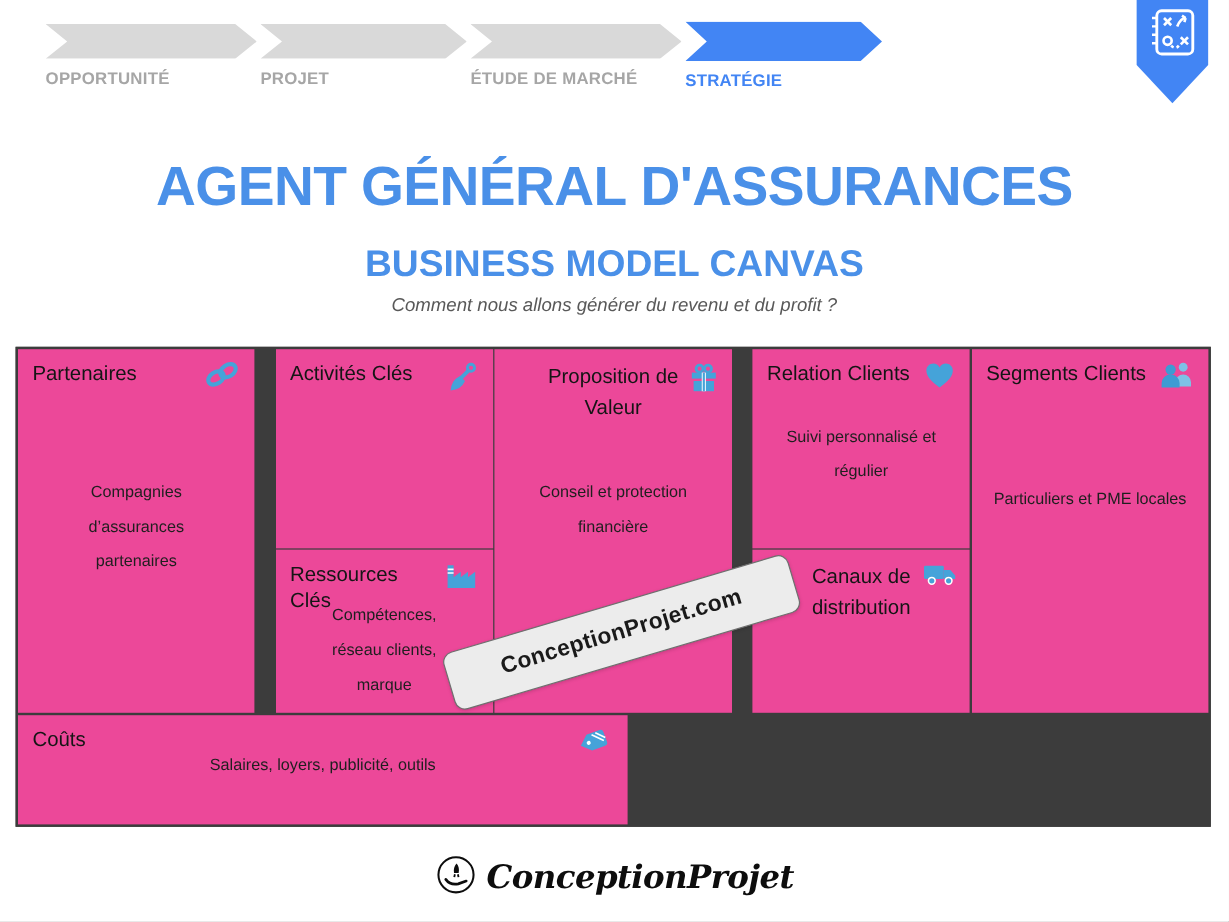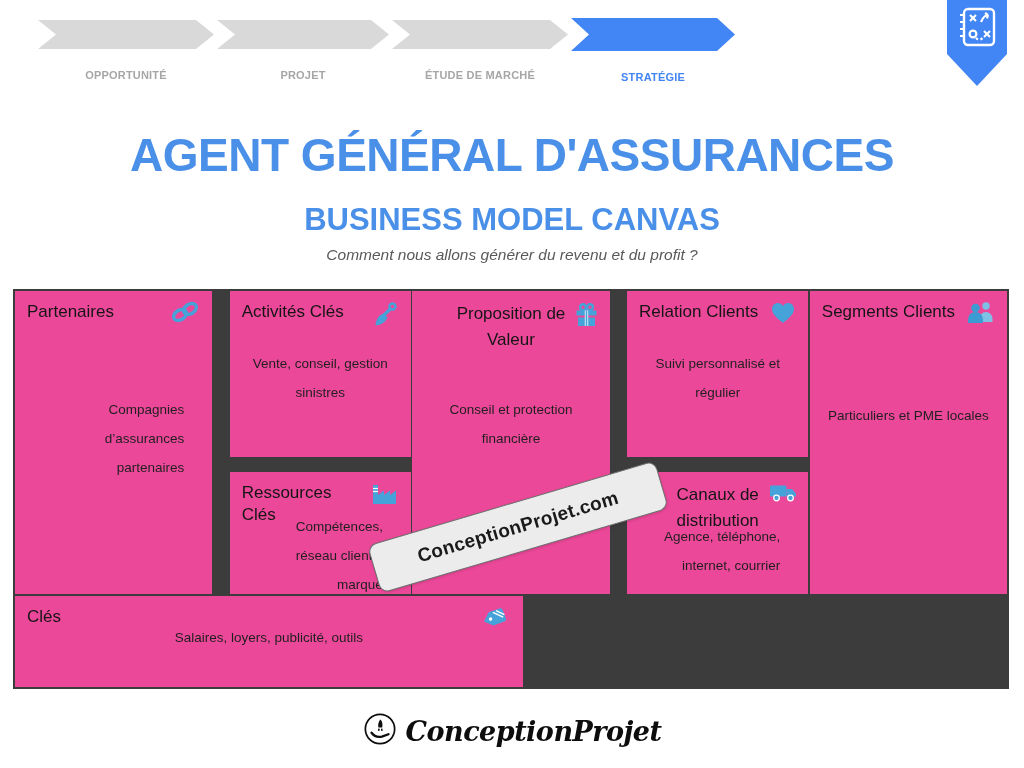--- a/index.html
+++ b/index.html
@@ -7,39 +7,39 @@
   body { font-family:"Liberation Sans", sans-serif; }
   #stage { position:relative; width:1024px; height:768px; background:#fff; margin:0 auto; overflow:hidden; }
 
   
   .nav { position:absolute; left:38px; top:20px; width:892px; display:flex; }
   .step { display:flex; flex-direction:column; align-items:stretch; margin-right:3px; }
   .step-1{width:176px}.step-2{width:172px}.step-3{width:176px}.step-4{width:164px}.step-5{width:201px}
   .chev { height:29px; background:#d9d9d9;
     clip-path:polygon(0% 0%, calc(100% - 18px) 0%, 100% 50%, calc(100% - 18px) 100%, 0% 100%, 18px 50%); }
   .step.active .chev { background:#4285f4; height:33px; margin-top:-2px; }
-  .step-label { margin-top:20px; text-align:center; font-size:11px; font-weight:bold;
+  .step-label { margin-top:8px; font-size:14px; font-weight:bold;
     color:#a6a6a6; letter-spacing:.2px; white-space:nowrap; }
   .step.active .step-label { color:#4285f4; }
 
   .bookmark { position:absolute; left:947px; top:0; width:60px; height:88px; }
 
   
   .h1 { position:absolute; left:0; top:128px; width:100%; text-align:center;
     font-size:46px; font-weight:bold; color:#4a90e8; letter-spacing:-.5px; }
   .h2 { position:absolute; left:0; top:202px; width:100%; text-align:center;
     font-size:31px; font-weight:bold; color:#4a90e8; }
   .tagline { position:absolute; left:0; top:246px; width:100%; text-align:center;
     font-size:15.5px; font-style:italic; color:#595959; }
 
   
   .canvas { position:absolute; left:13px; top:289px; width:996px; height:400px;
     border:2px solid #3c3c3c; background:#3c3c3c; display:flex; flex-direction:column; gap:1.5px; }
   .row-top { display:grid; grid-template-columns:repeat(5,1fr); gap:1.5px; height:303px; }
-  .col-split { display:grid; grid-template-rows:166px 1fr; gap:15px;padding-left:16px; }
+  .col-split { display:grid; grid-template-rows:166px 1fr; gap:1px;padding-left:16px; }
   .row-bottom { display:grid; grid-template-columns:51.2% 1fr; gap:1.5px; flex:1; }
   .cell { background:#ec4899; position:relative; }
   .cell-head { display:flex; justify-content:space-between; align-items:flex-start; padding:10px 12px 0 12px; }
   .cell-title { font-size:17px; color:#151515; line-height:1.3; }
   .cell-icon { flex:0 0 auto; margin-left:6px; }
   .cell-head.centered { justify-content:center; }
   .cell-head.centered .cell-title { text-align:center; line-height:1.5; }
   .cell-head.centered .cell-icon { position:absolute; right:10px; top:10px; }
   .head-narrow-110 .cell-title { max-width:118px; }
   .head-narrow-130 .cell-title { max-width:136px; }
@@ -47,21 +47,21 @@
     font-size:13.5px; color:#1f1f1f; line-height:2.15; }
   .b-partners  { top:104px; }
   .b-activities{ top:58px;  }
   .b-resources { top:40px;  }
   .b-value     { top:104px; }
   .b-relations { top:58px;  }
   .b-channels  { top:50px;  }
   .b-segments  { top:110px; }
   .b-costs     { top:27px;  }
   .b-revenues  { top:27px;  }
-  .wrap-170 .cell-body{ padding:0 28px;text-align:right; }
+  .wrap-170 .cell-body{ padding:0 28px; }
   .wrap-160 .cell-body{ padding:0 34px; }
 
   
   .watermark { position:absolute; left:368px; top:502px; width:300px; height:50px;
     background:#ececec; border:1.6px solid #6f6f6f; border-radius:9px;
     transform:rotate(-16.5deg); z-index:5; display:flex; align-items:center; justify-content:center;
     box-shadow:0 1px 3px rgba(0,0,0,.15); }
   .watermark span { font-size:19px; font-weight:bold; color:#1a1a1a; letter-spacing:.3px; }
 
   
@@ -146,21 +146,20 @@
             <span class="cell-icon">
               <svg width="27" height="27" viewBox="0 0 27 27">
                 <g stroke="#45a3d9" fill="none">
                   <circle cx="20.5" cy="5.5" r="3" stroke-width="2.4"></circle>
                   <line x1="18.2" y1="8" x2="11" y2="15.2" stroke-width="3.2"></line>
                 </g>
                 <path fill="#45a3d9" d="M12.5 13.5 L15.5 16.5 Q12.5 23.5 3.5 24.5 Q4 16 11 12.5 Z"></path>
               </svg>
             </span>
           </div>
-          <div class="cell-body b-activities">Vente, conseil, gestion sinistres</div>
         </div>
         <div class="cell wrap-170">
           <div class="cell-head">
             <span class="cell-title">Ressources Clés</span>
             <span class="cell-icon">
               <svg width="29" height="24" viewBox="0 0 29 24">
                 <path fill="#45a3d9" d="M3 22 V3 h5 v10 l6-4.5 v4.5 l6-4.5 v4.5 l6-4.5 V22 Z"></path>
                 <g stroke="#fff" stroke-width="1.3">
                   <line x1="3" y1="6.5" x2="8" y2="6.5"></line>
                   <line x1="3" y1="9.5" x2="8" y2="9.5"></line>
@@ -208,21 +207,20 @@
             <span class="cell-title">Canaux de distribution</span>
             <span class="cell-icon">
               <svg width="29" height="21" viewBox="0 0 29 21">
                 <rect x="1" y="3.5" width="16.5" height="11" rx="1.2" fill="#45a3d9"></rect>
                 <path d="M17.5 7 h5.5 l4 4.5 v3 h-9.5 Z" fill="#45a3d9"></path>
                 <circle cx="7.5" cy="16" r="2.8" fill="#45a3d9" stroke="#fff" stroke-width="1.3"></circle>
                 <circle cx="21.5" cy="16" r="2.8" fill="#45a3d9" stroke="#fff" stroke-width="1.3"></circle>
               </svg>
             </span>
           </div>
-          <div class="cell-body b-channels">Agence, téléphone, internet, courrier</div>
         </div>
       </div>
 
       <div class="cell">
         <div class="cell-head">
           <span class="cell-title">Segments Clients</span>
           <span class="cell-icon">
             <svg width="29" height="23" viewBox="0 0 29 23">
               <g fill="#7ec1e6">
                 <circle cx="20" cy="5" r="3.7"></circle>
@@ -235,21 +233,21 @@
             </svg>
           </span>
         </div>
         <div class="cell-body b-segments">Particuliers et PME locales</div>
       </div>
     </div>
 
     <div class="row-bottom">
       <div class="cell">
         <div class="cell-head">
-          <span class="cell-title">Clés</span>
+          <span class="cell-title">Coûts</span>
           <span class="cell-icon">
             <svg width="31" height="25" viewBox="0 0 31 25">
               <g transform="rotate(-20 15 12)">
                 <path d="M11 4.5 h11.5 a2.6 2.6 0 0 1 2.6 2.6 v8.8 a2.6 2.6 0 0 1 -2.6 2.6 H11 L3.5 11.5 Z" fill="#45a3d9"></path>
                 <circle cx="10.5" cy="11.5" r="1.7" fill="#fff"></circle>
                 <line x1="15" y1="6" x2="23" y2="14" stroke="#fff" stroke-width="1.4"></line>
                 <line x1="18.5" y1="5.5" x2="25" y2="12" stroke="#fff" stroke-width="1.4"></line>
               </g>
             </svg>
           </span>

